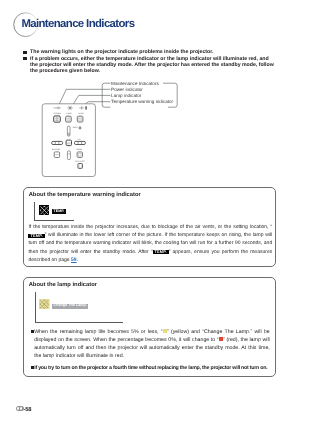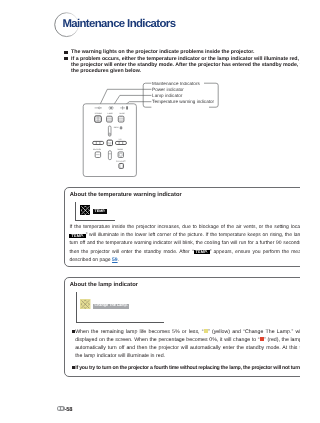--- a/index.html
+++ b/index.html
@@ -1,17 +1,17 @@
 <!DOCTYPE html>
 <html><head>
 <meta charset="utf-8">
 <style>
   html,body{margin:0;padding:0;}
   body{width:300px;height:423px;background:#ffffff;font-family:"Liberation Sans",sans-serif;color:#231f20;overflow:hidden;position:relative;-webkit-font-smoothing:antialiased;text-rendering:geometricPrecision;}
-  .page{position:absolute;inset:0;margin-left:41px;}
+  .page{position:absolute;inset:0;}
   
   .hdr{position:absolute;left:0;top:0;width:300px;height:42px;}
   .hdr-ring{position:absolute;left:12.4px;top:10.7px;width:27.3px;height:27.3px;}
   .hdr-title{position:absolute;left:21.4px;top:17.6px;font-size:11.4px;font-weight:bold;color:#1b3a78;letter-spacing:-0.62px;}
   
   .intro{position:absolute;left:23.4px;top:49.4px;width:253px;}
   .bullet-row{display:flex;align-items:flex-start;}
   .sq{width:3.3px;height:3.3px;background:#231f20;margin-top:1.6px;margin-right:3.4px;flex:0 0 auto;}
   .intro-txt{font-size:5.25px;font-weight:bold;line-height:6.2px;letter-spacing:-0.03px;}
   

